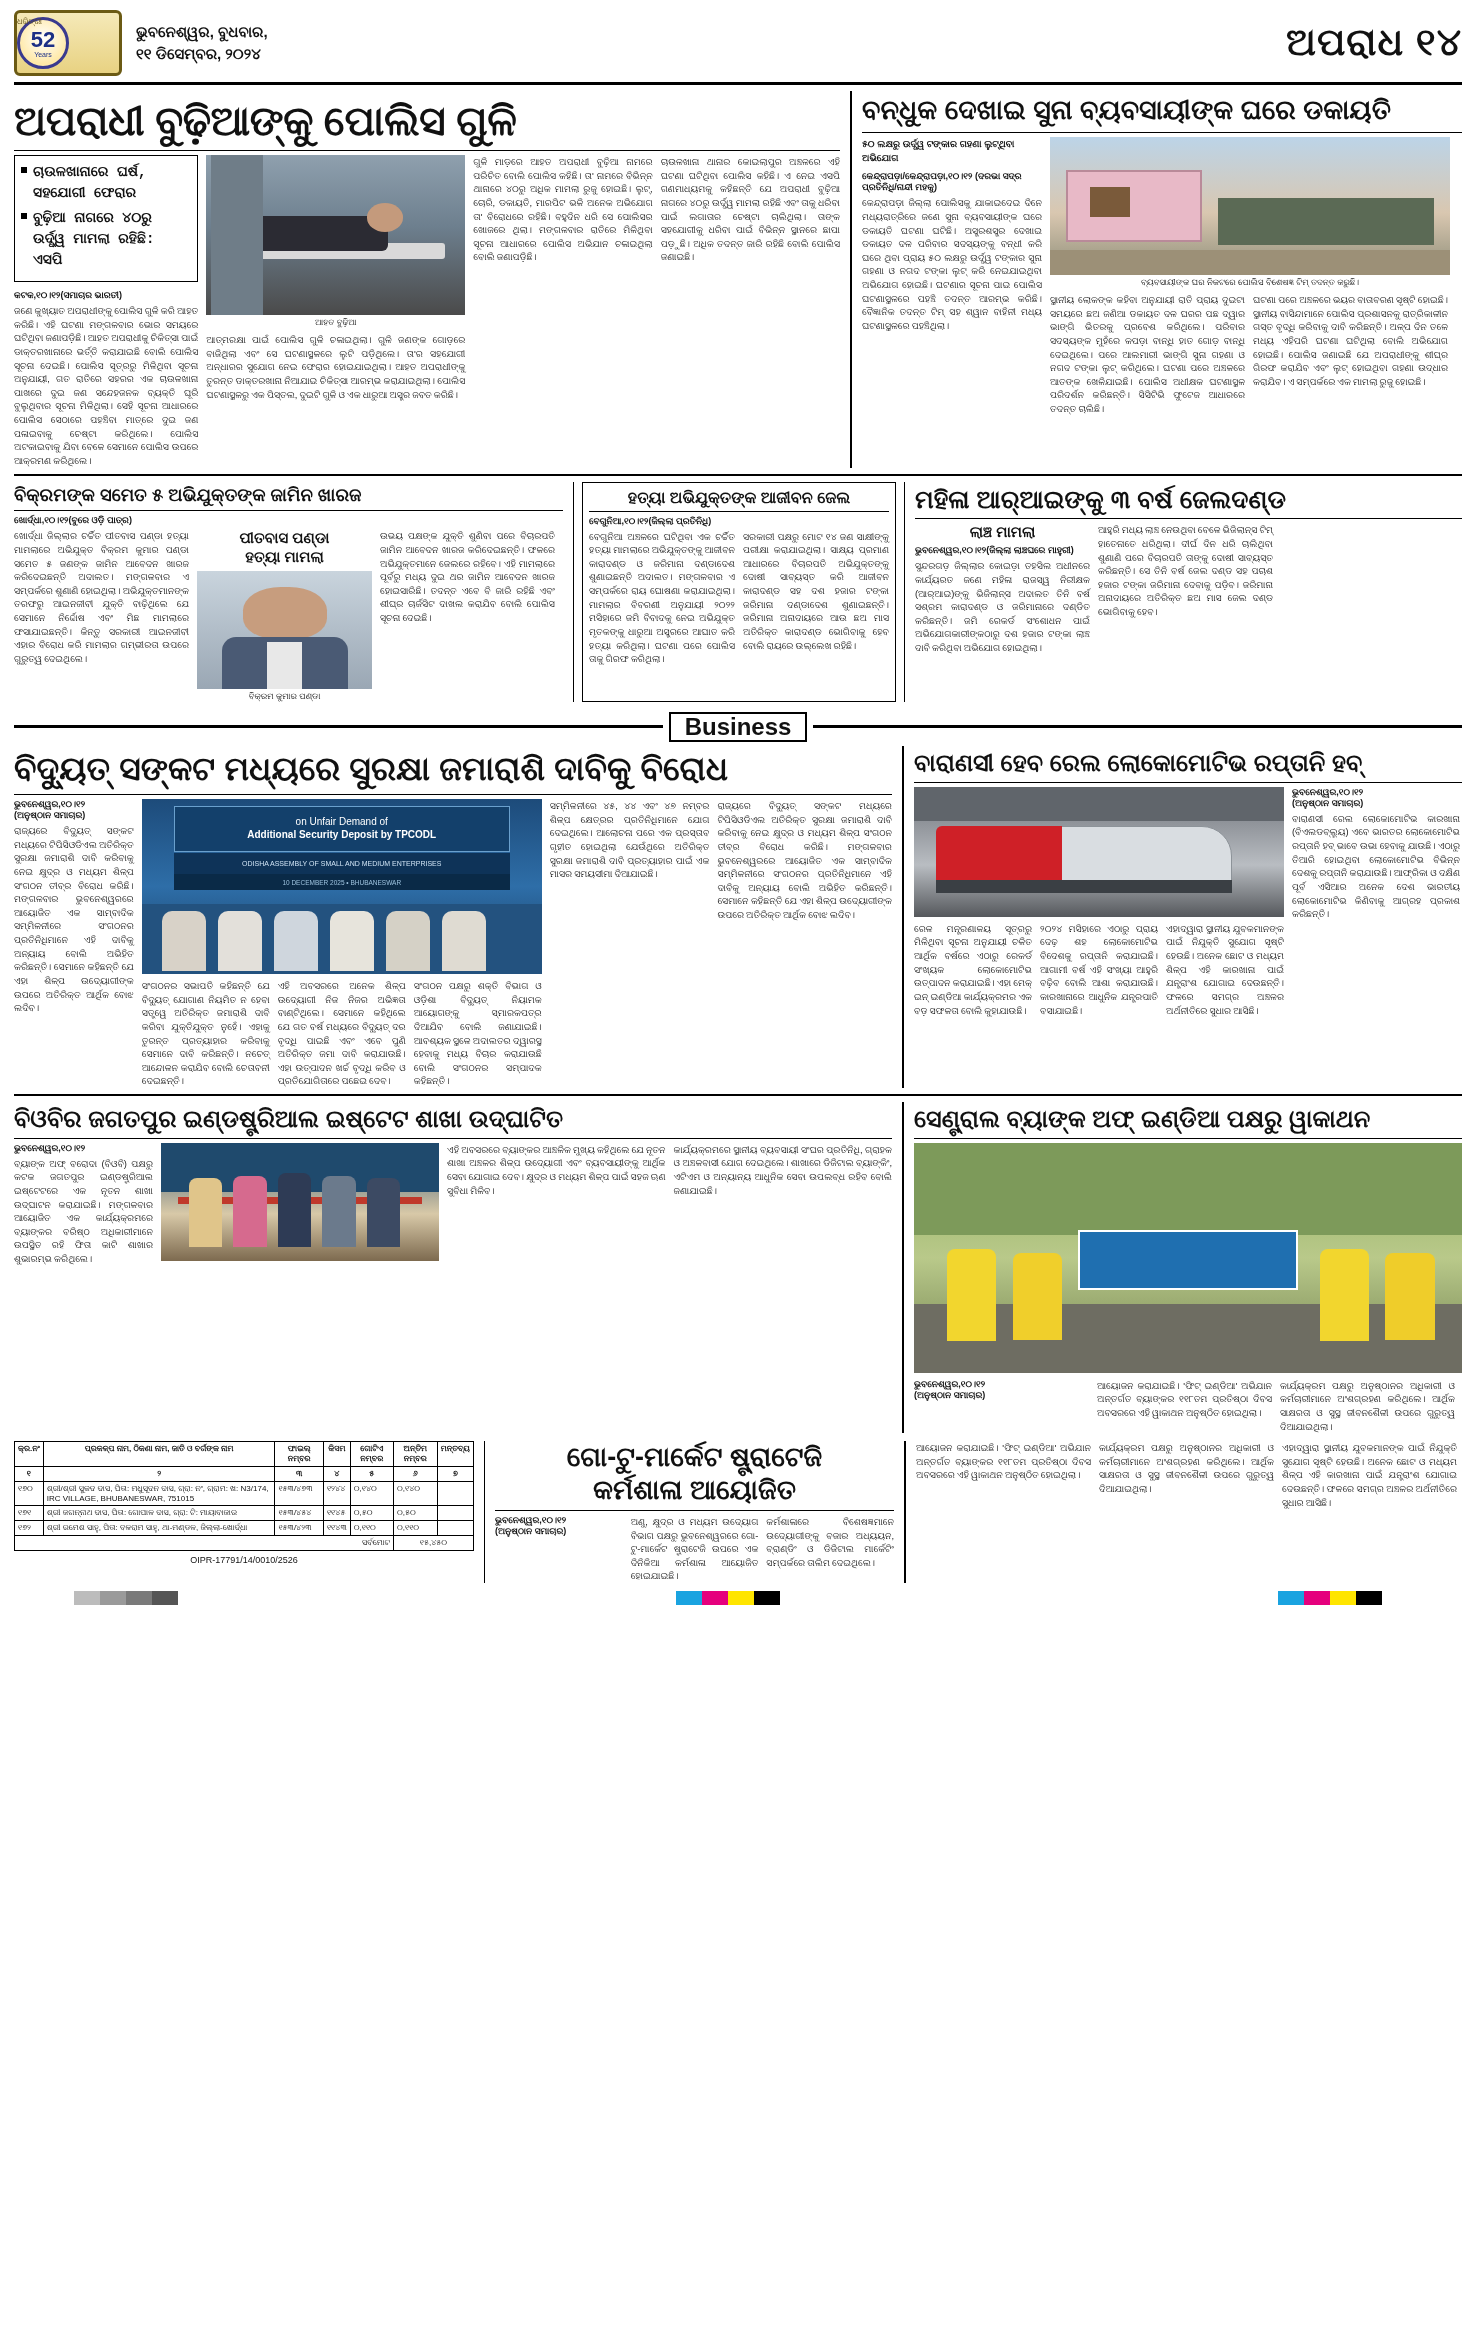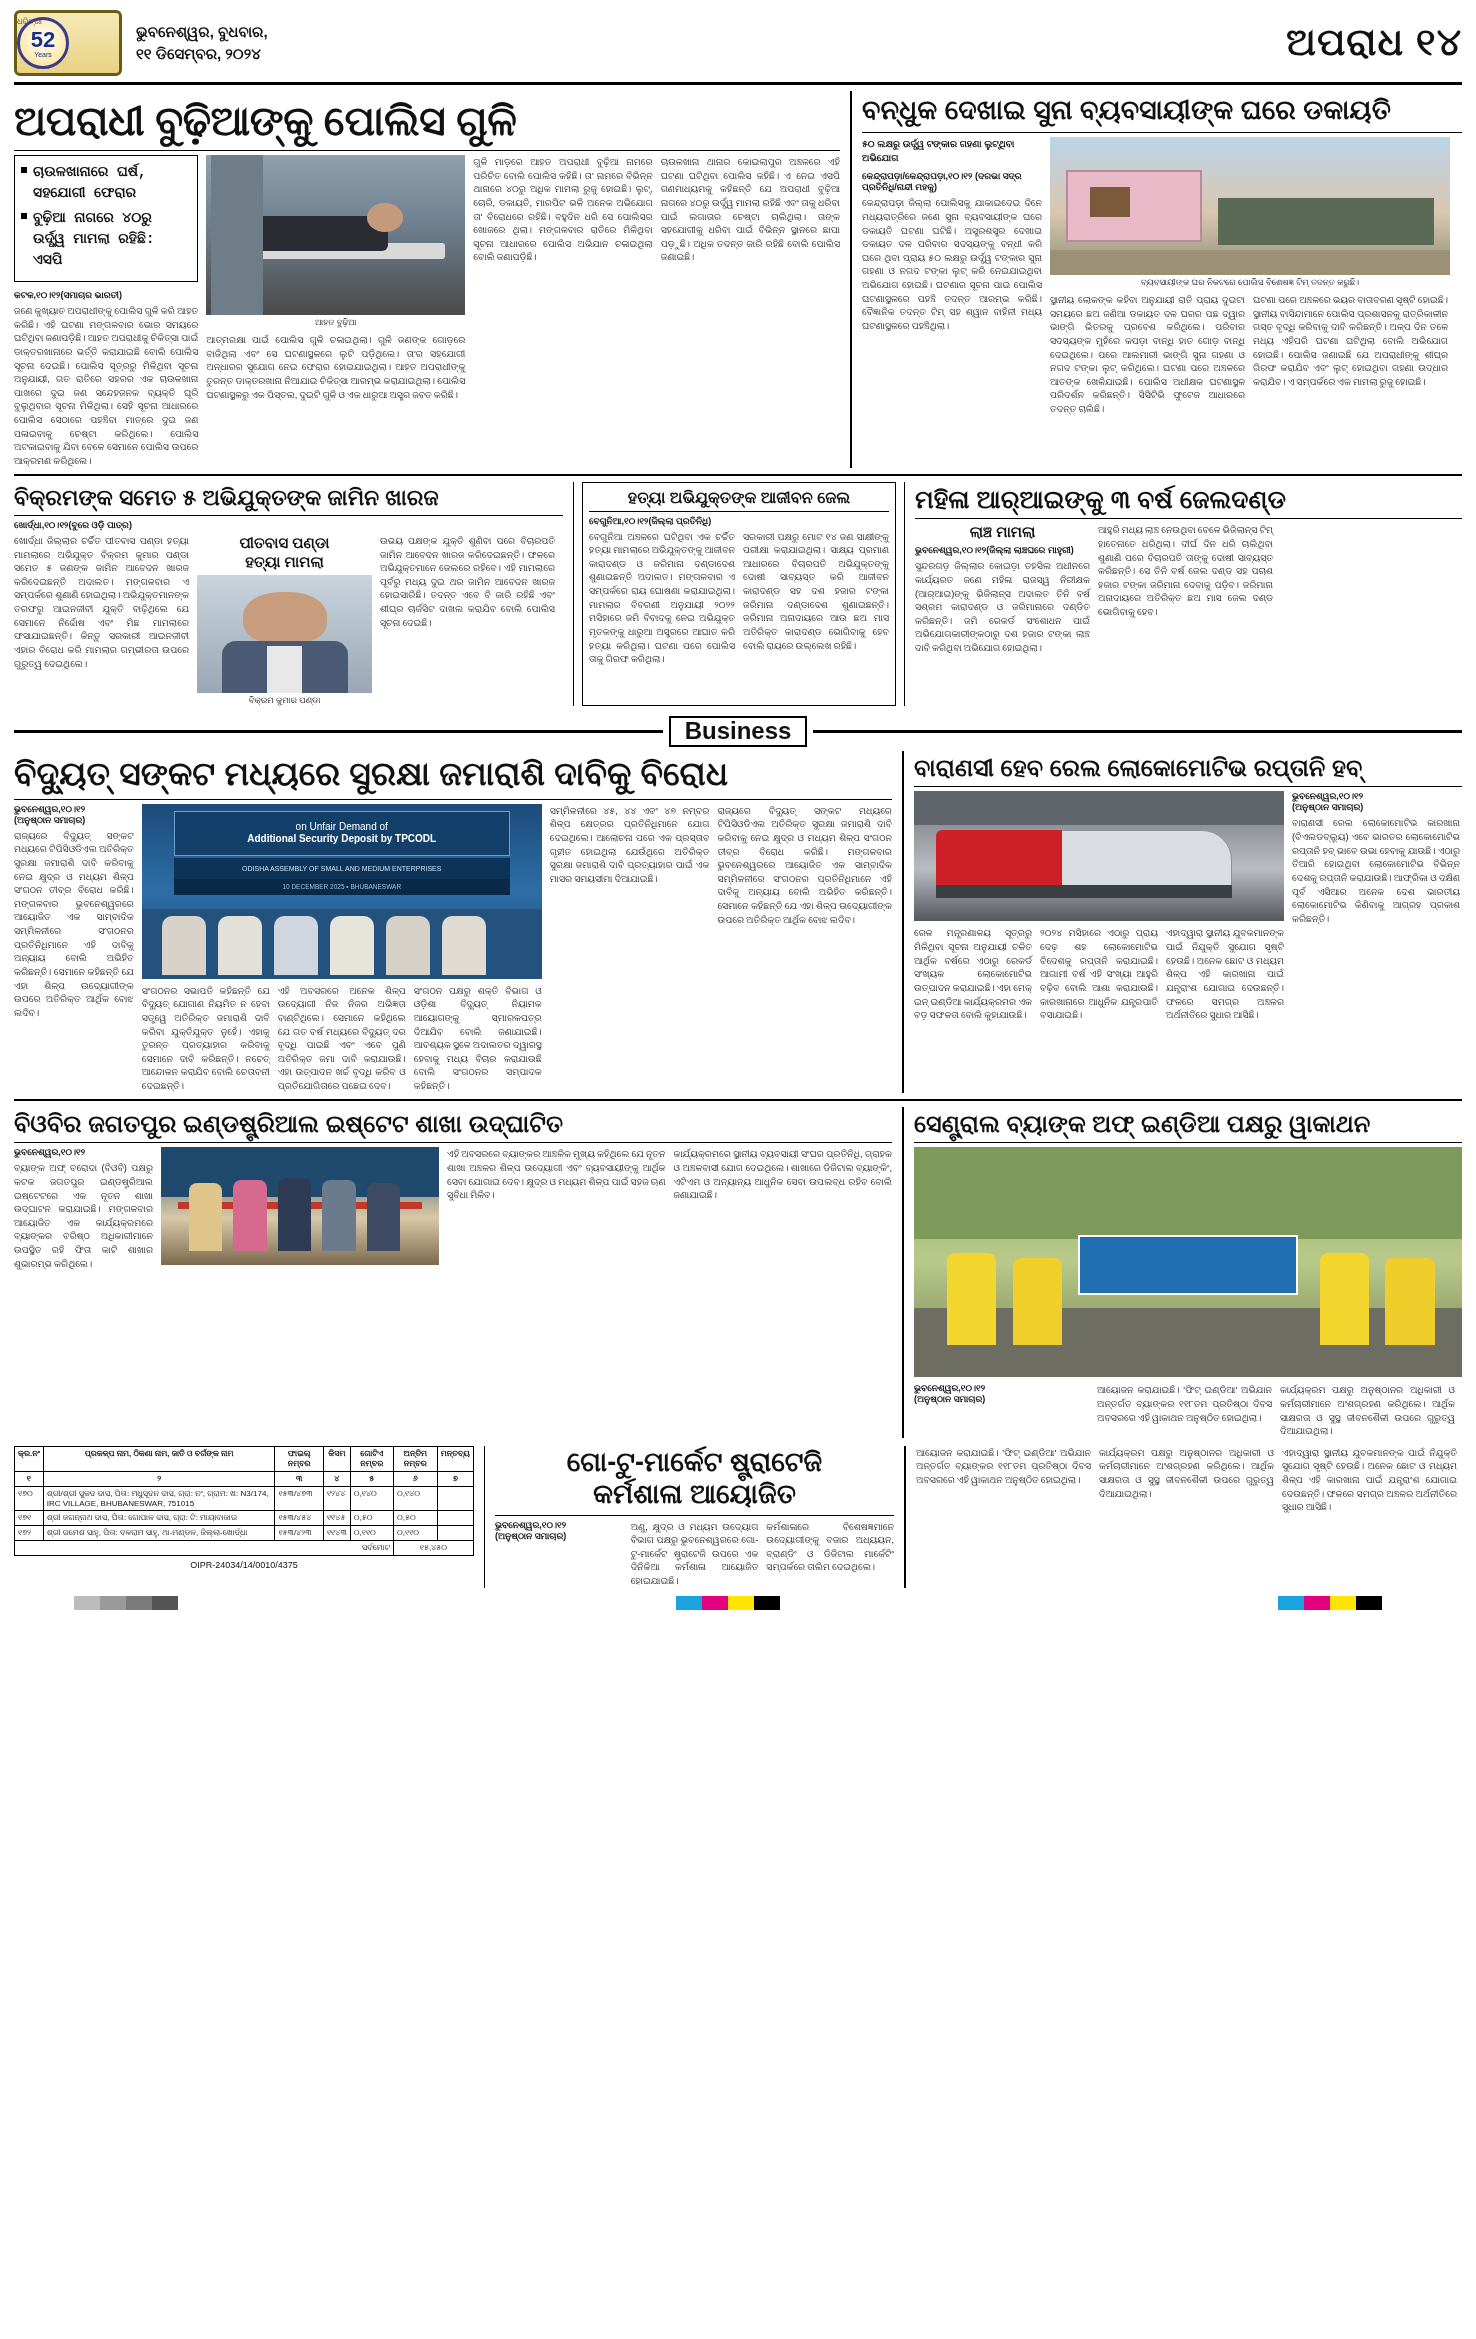--- a/index.html
+++ b/index.html
@@ -52,21 +52,21 @@
   }
   .hl { font-weight: bold; font-size: 9.4px; }
   h1.head {
     font-size: 41px; font-weight: bold; margin: 8px 0 6px 0; line-height:1.1;
     letter-spacing: -0.5px;
   }
   h2.head2 {
     font-size: 27px; font-weight: bold; margin: 4px 0 6px 0; line-height:1.15;
   }
   h3.head3 {
-    font-size: 22px; font-weight: bold; margin: 3px 0 5px 0; line-height:1.15;
+    font-size: 18px; font-weight: bold; margin: 3px 0 5px 0; line-height:1.15;
   }
   .rule { border-top: 2px solid #000; margin: 6px 0; }
   .thinrule { border-top: 1px solid #000; margin: 4px 0; }
   .byline { font-size: 9px; font-weight: bold; margin-bottom: 3px; }
   .caption { font-size: 8.5px; text-align:center; margin-top:2px; }
   .photo { background:#b9c3cb; position:relative; overflow:hidden; }
   
   .flexrow { display:flex; }
   .gap { gap: 8px; }
   .bulletbox {
@@ -414,21 +414,21 @@
             <td>୦,୧୧୦</td>
             <td>୦,୧୧୦</td>
             <td></td>
           </tr>
           <tr>
             <td colspan="5" style="text-align:right;">ସର୍ବମୋଟ</td>
             <td colspan="2" style="text-align:center;">୧୫,୪୫୦</td>
           </tr>
         </tbody>
       </table>
-      <div class="footer-ref">OIPR-24034/14/0010/4375</div>
+      <div class="footer-ref">OIPR-17791/14/0010/2526</div>
     </div>
 
     <div style="width:420px; padding:0 10px; border-left:1px solid #000;">
       <div class="centerband" style="font-size:27px; line-height:1.2;">
         <div>ଗୋ-ଟୁ-ମାର୍କେଟ ଷ୍ଟ୍ରାଟେଜି</div>
         <div>କର୍ମଶାଳା ଆୟୋଜିତ</div>
       </div>
       <div class="thinrule"></div>
       <div class="flexrow gap">
         <div style="width:128px;">

